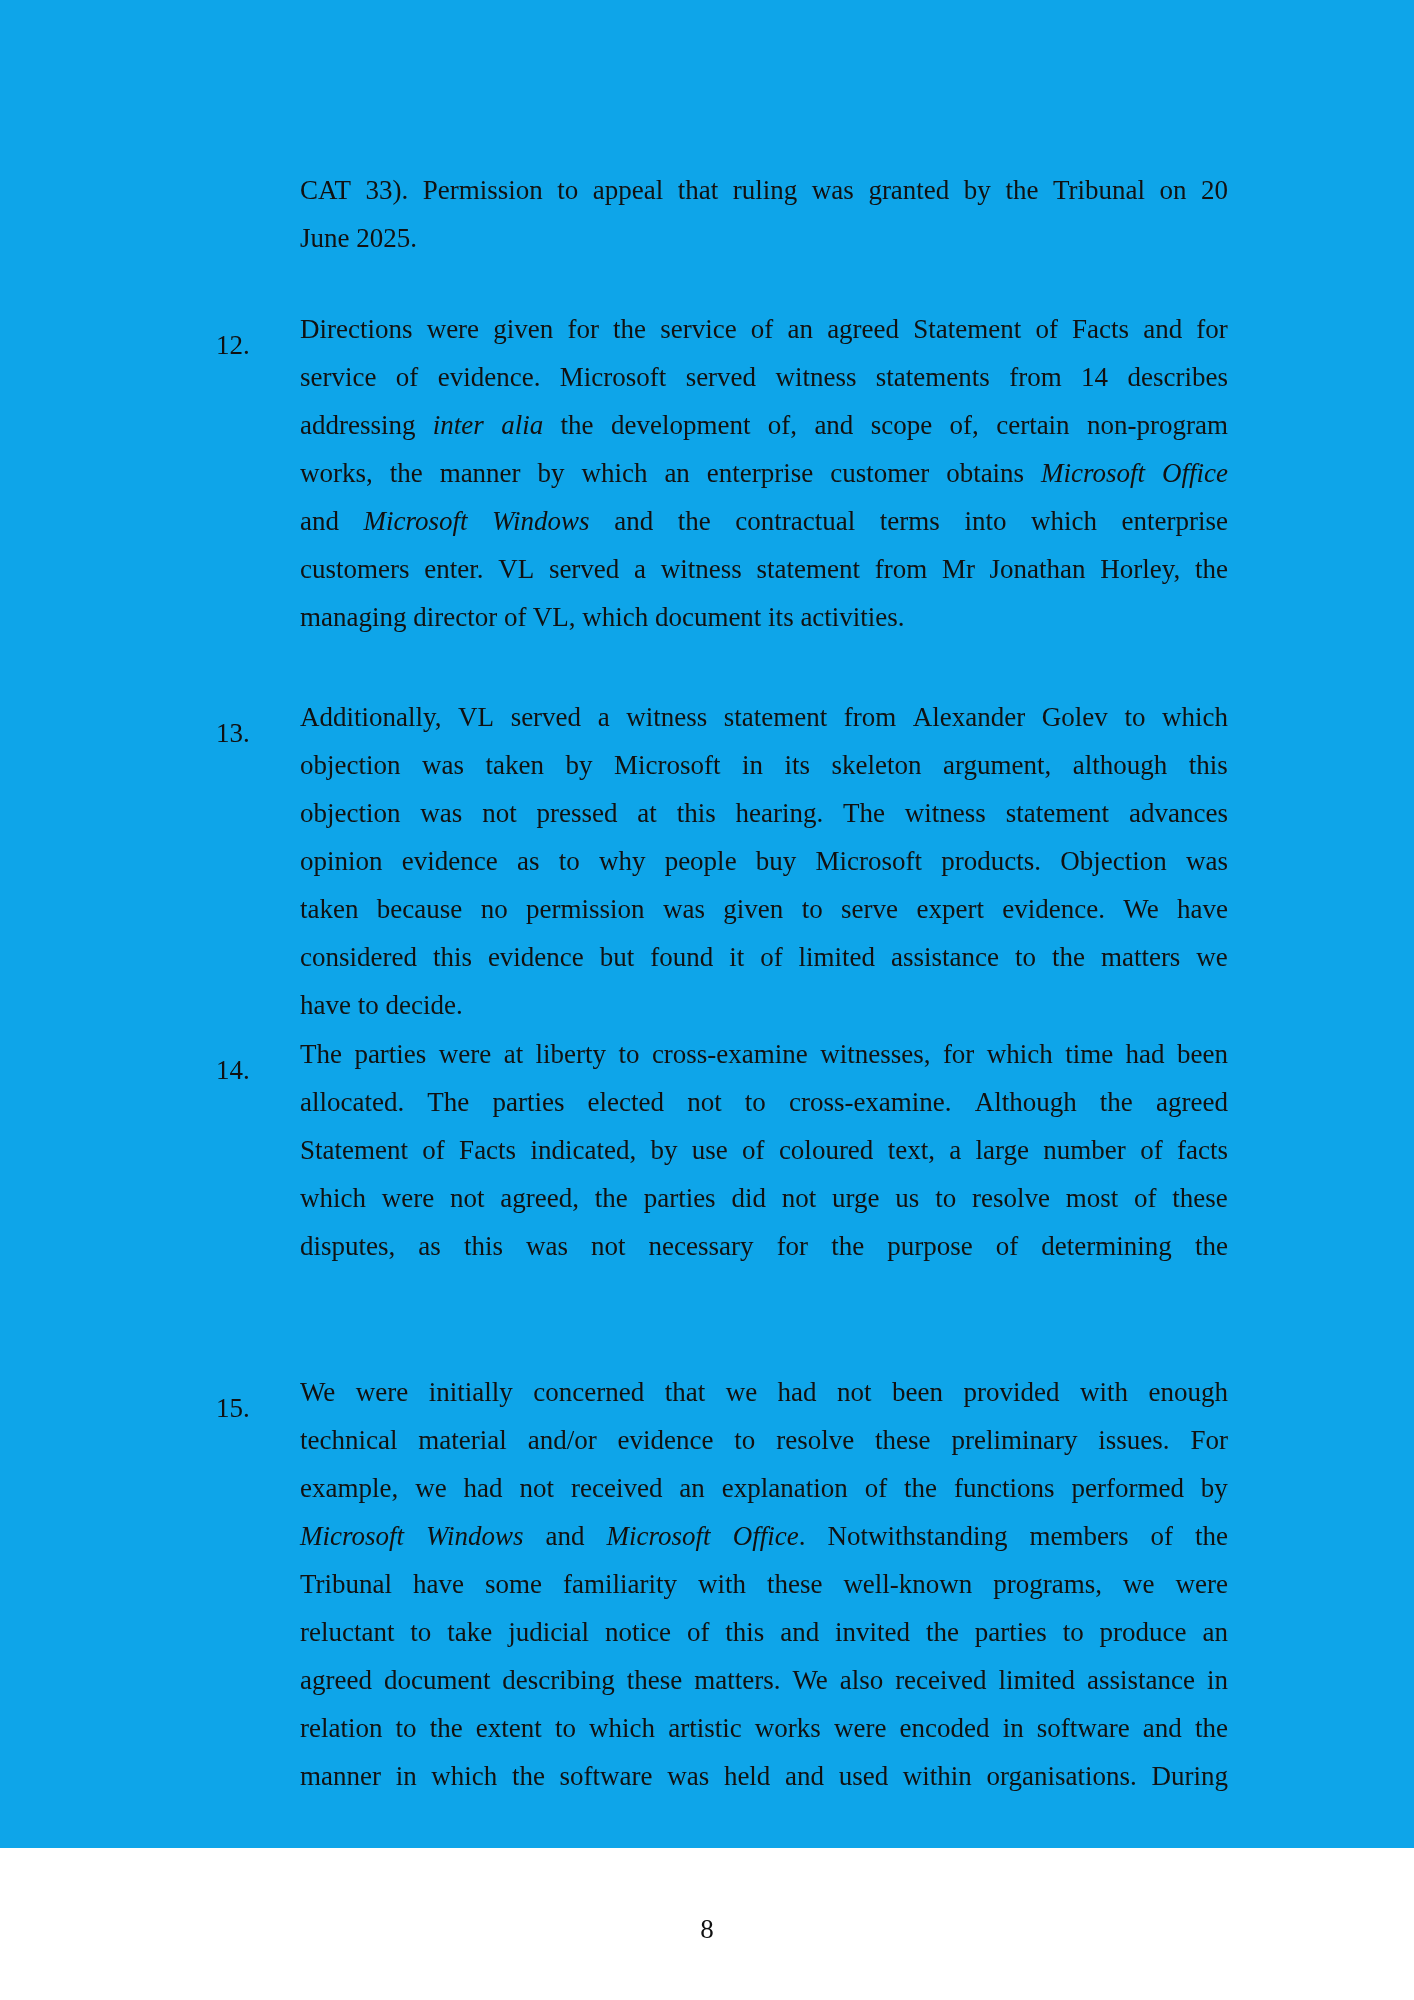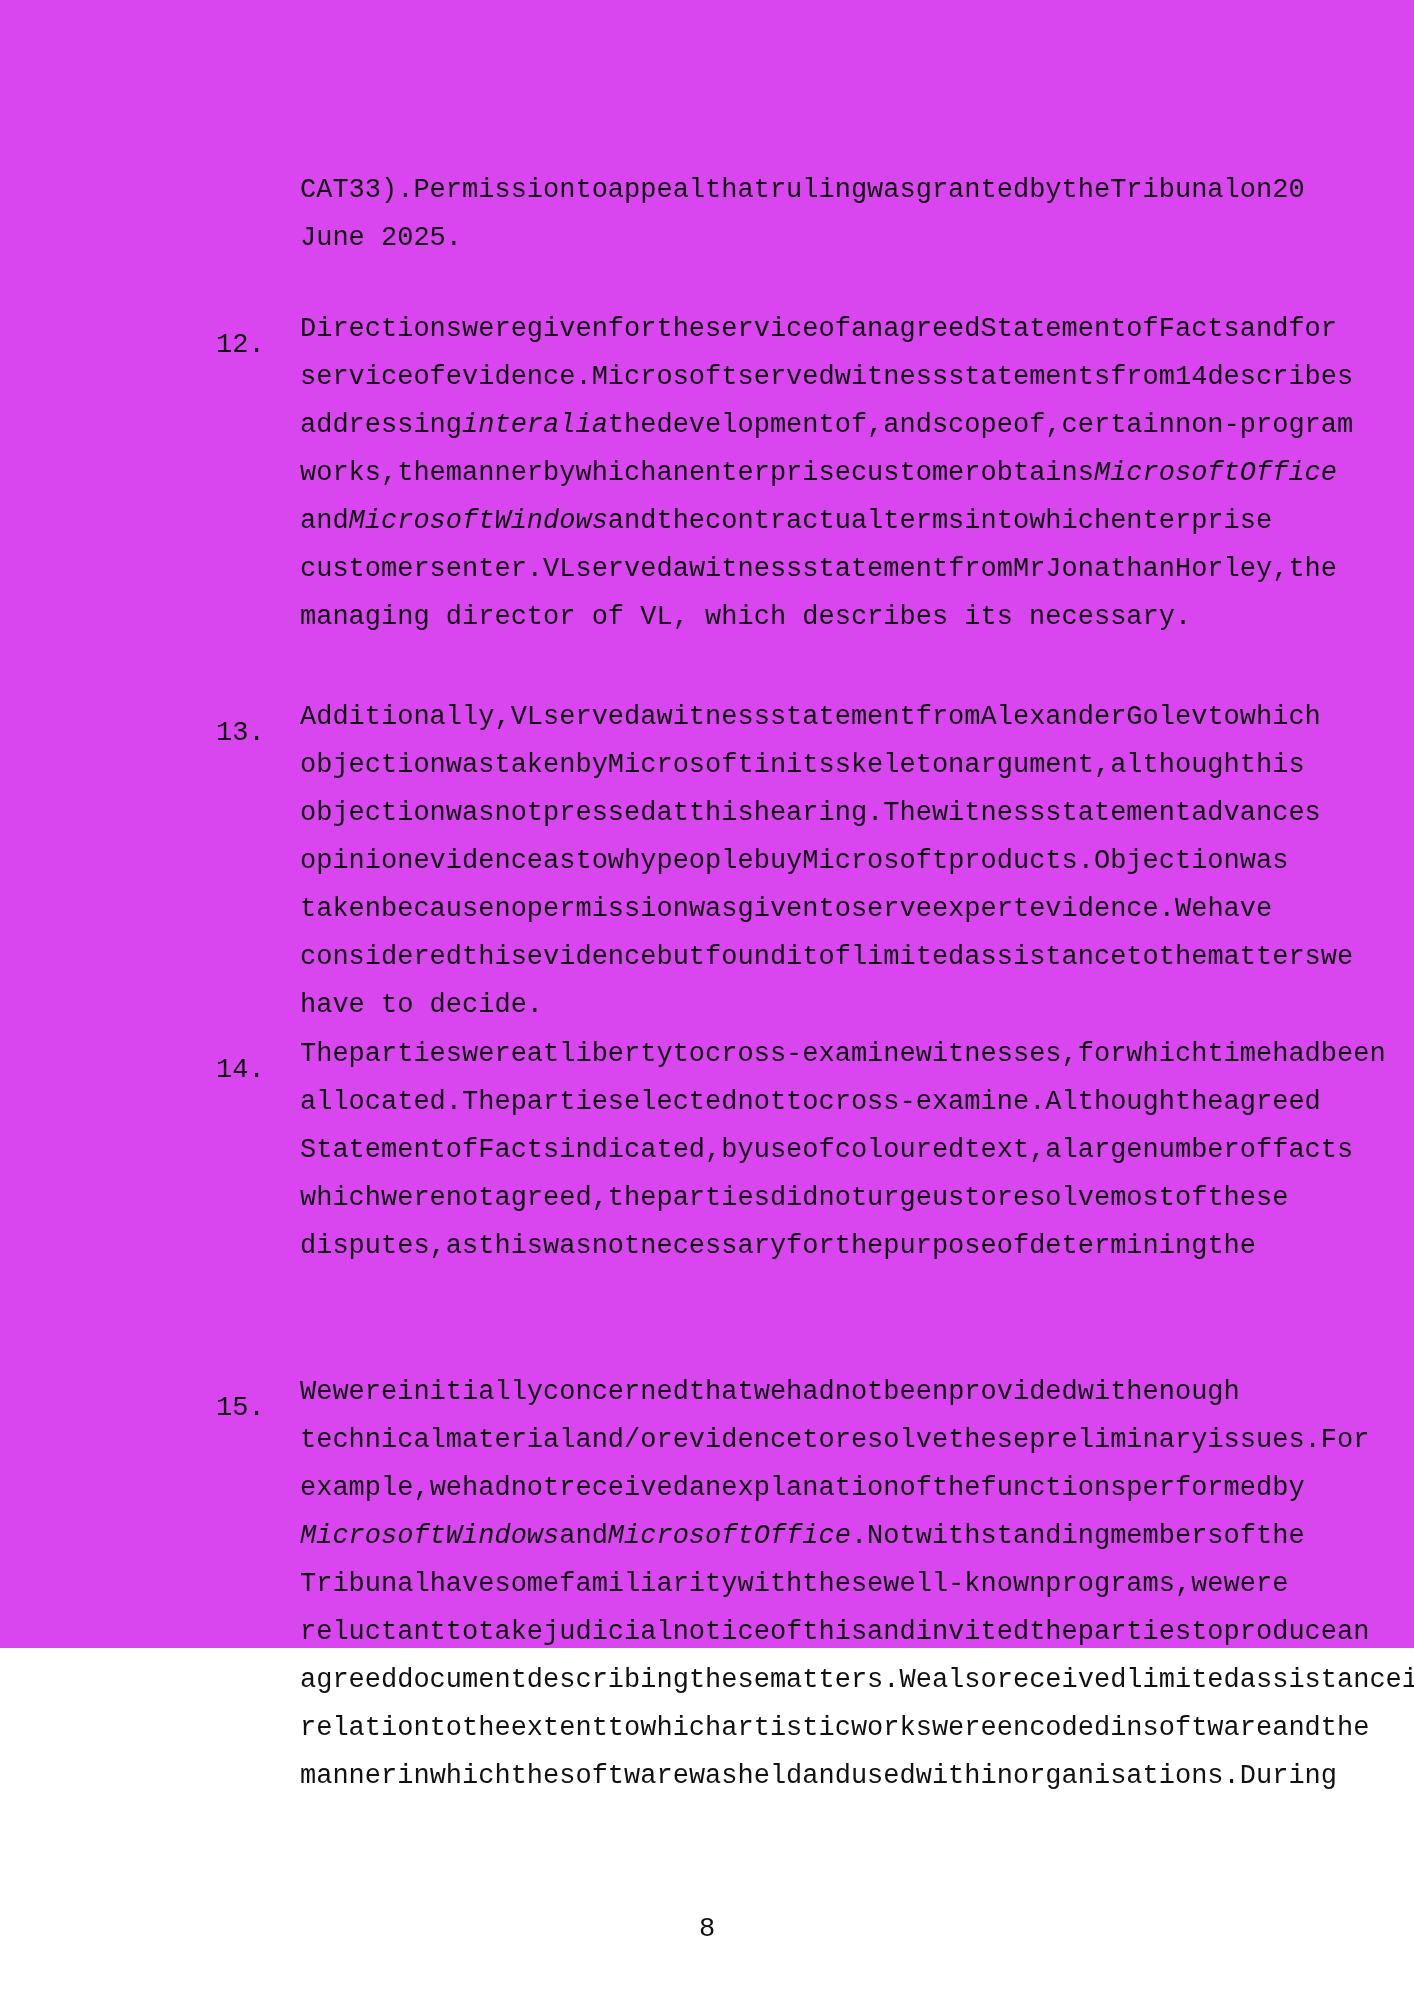--- a/index.html
+++ b/index.html
@@ -1,21 +1,21 @@
 <!DOCTYPE html>
 <html><head>
 <meta charset="utf-8">
 <style>
   html, body { margin: 0; padding: 0; background: #ffffff; }
   body {
     width: 1414px; height: 2000px; position: relative; overflow: hidden;
     font-family: "Liberation Serif", "DejaVu Serif", serif;
     color: #111111;
   }
-  .page { position: absolute; left: 0; top: 0; width: 1414px; height: 1648px; background: #d946ef; font-family: Liberation Mono, monospace; }
+  .page { position: absolute; left: 0; top: 0; width: 1414px; height: 1848px; background: #0ea5e9; }
   .para { position: absolute; left: 0; width: 1414px; font-size: 27px; line-height: 48px; }
   .para-number {
     position: absolute; left: 216px; top: 16px;
     font-size: 27px; line-height: 48px; white-space: nowrap;
   }
   .para-body { position: absolute; left: 300px; top: 0; width: 928px; }
   .line {
     display: block; height: 48px; white-space: nowrap;
     text-align: justify; text-align-last: justify;
   }
@@ -132,21 +132,21 @@
           <span class="word"><span class="seg">served</span></span>
           <span class="word"><span class="seg">a</span></span>
           <span class="word"><span class="seg">witness</span></span>
           <span class="word"><span class="seg">statement</span></span>
           <span class="word"><span class="seg">from</span></span>
           <span class="word"><span class="seg">Mr</span></span>
           <span class="word"><span class="seg">Jonathan</span></span>
           <span class="word"><span class="seg">Horley,</span></span>
           <span class="word"><span class="seg">the</span></span>
         </div>
-        <div class="line last"><span class="seg">managing director of VL, which describes its necessary.</span></div>
+        <div class="line last"><span class="seg">managing director of VL, which document its activities.</span></div>
       </div>
   </div>
 
   <div class="para" style="top:693px">
     <span class="para-number">13.</span>
     <div class="para-body">
         <div class="line justify">
           <span class="word"><span class="seg">Additionally,</span></span>
           <span class="word"><span class="seg">VL</span></span>
           <span class="word"><span class="seg">served</span></span>

